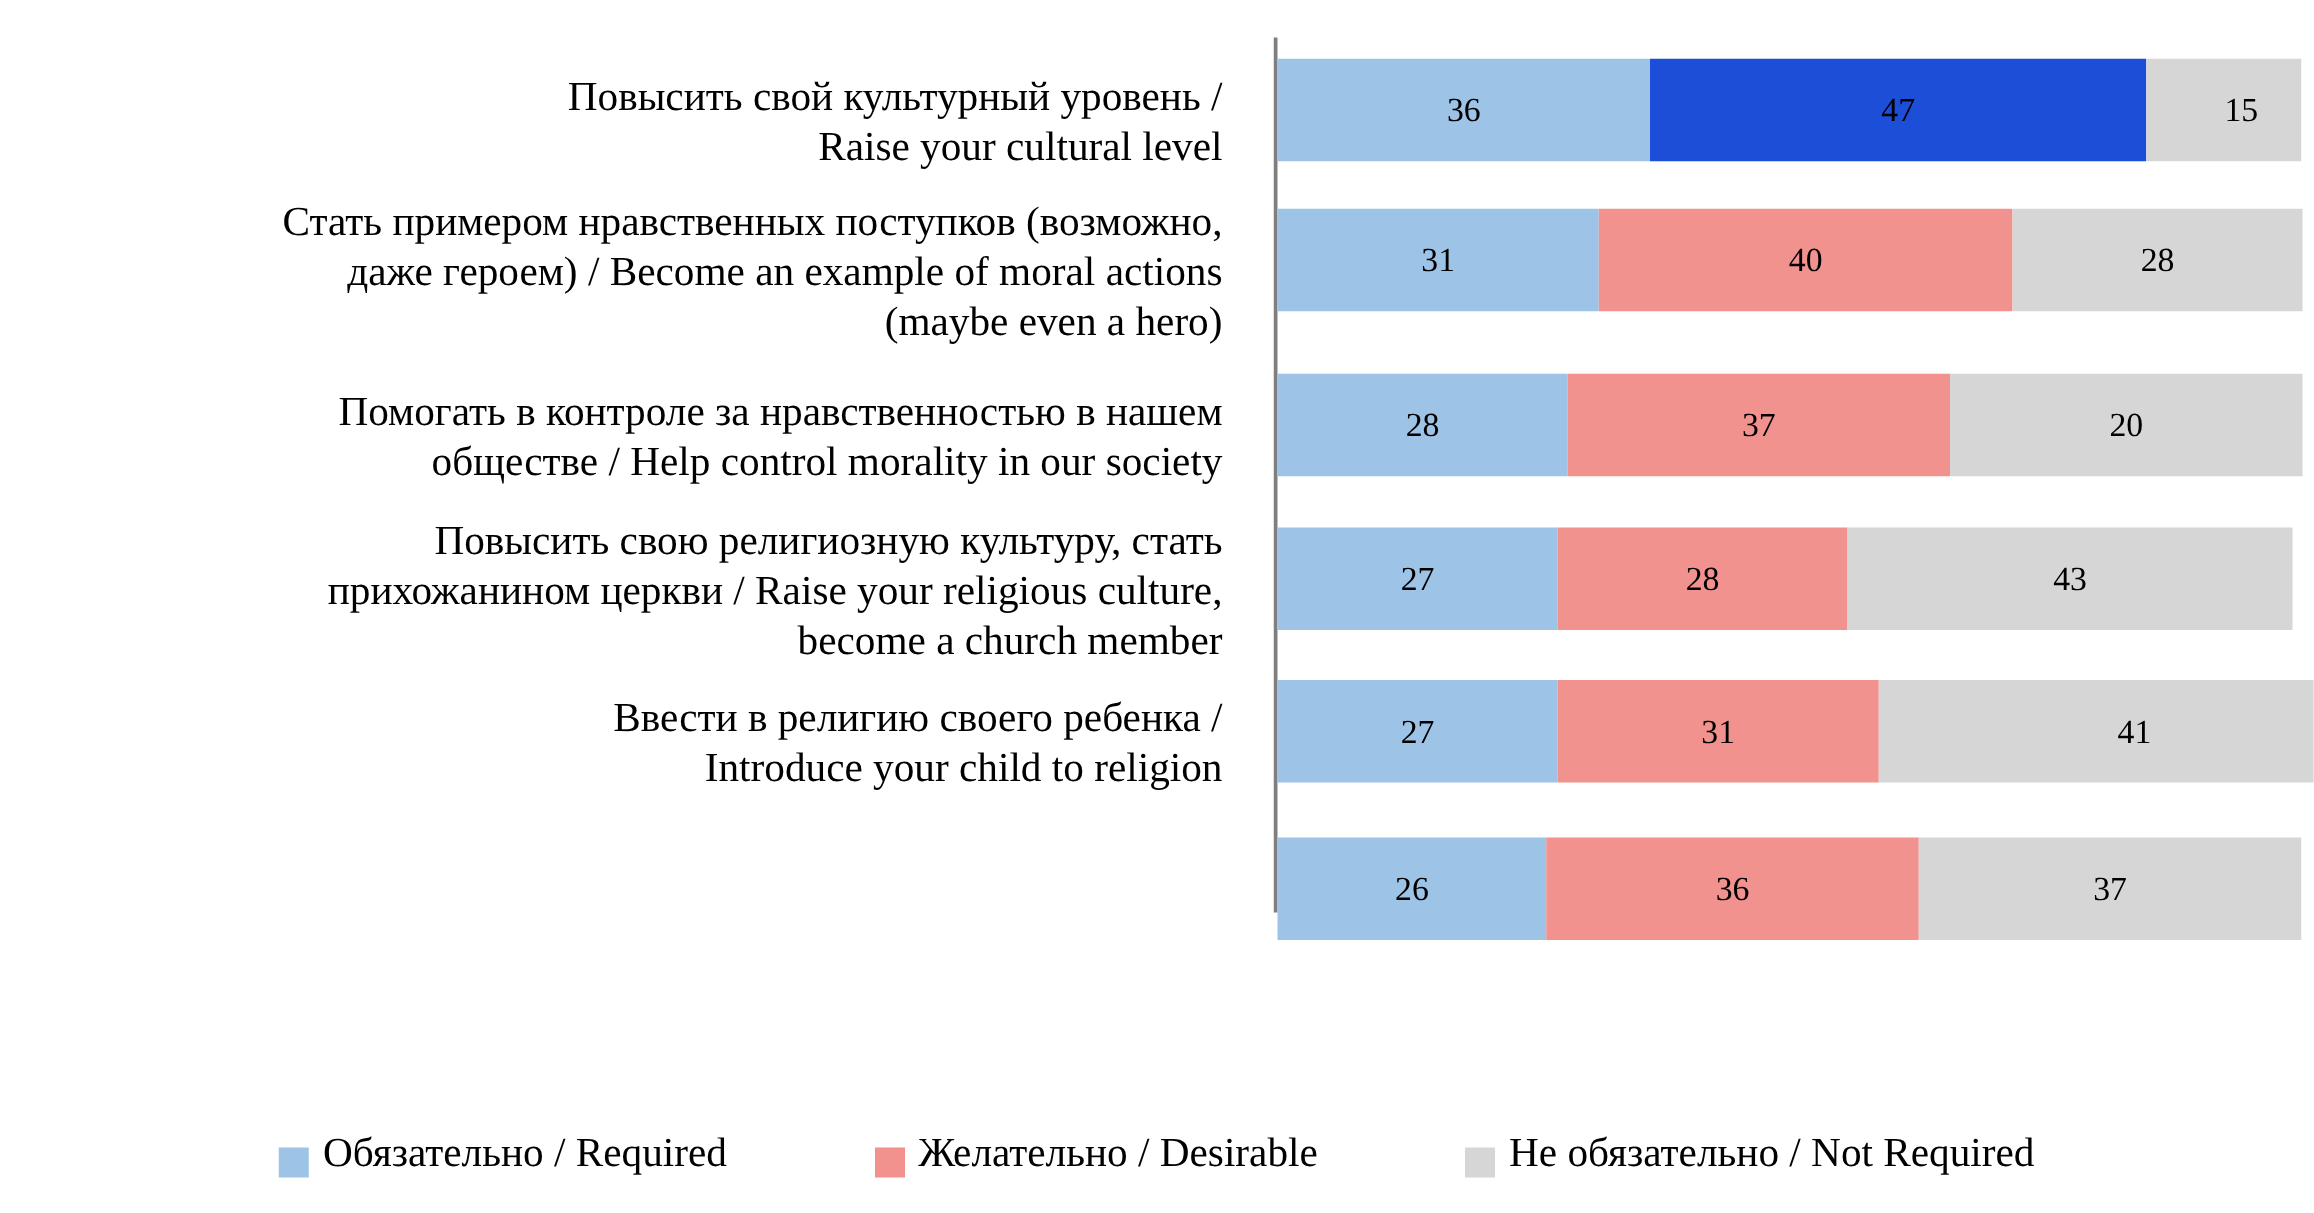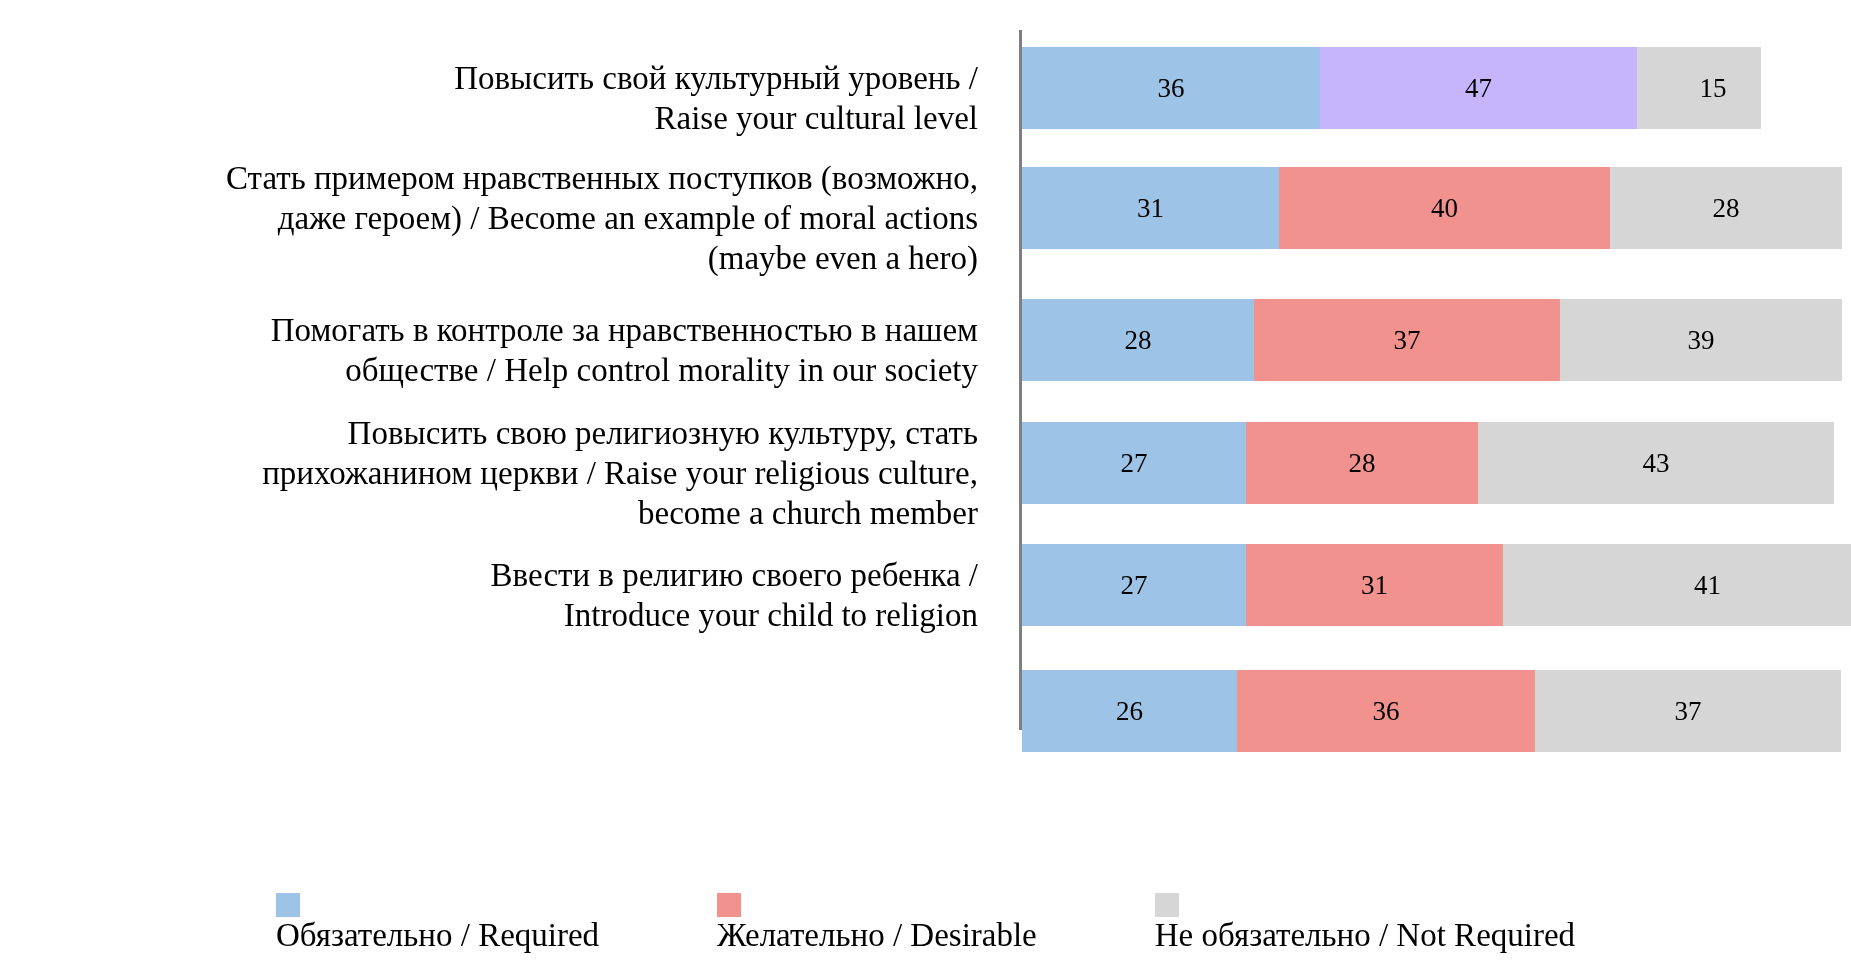--- a/index.html
+++ b/index.html
@@ -84,22 +84,22 @@
     top: 890px;
     width: 1851px;
     height: 66px;
     display: flex;
     flex-direction: row;
     align-items: center;
     justify-content: center;
   }
   .legend-item {
     display: flex;
-    flex-direction: column;
-    align-items: flex-start;
+    flex-direction: row;
+    align-items: flex-end;
   }
   .legend-swatch {
     width: 24px;
     height: 24px;
     flex: 0 0 24px;
     margin-right: 11px;
   }
   .legend-text {
     font-size: 33px;
     color: #000000;
@@ -114,21 +114,21 @@
 
   <div id="plot">
 
     <div id="axis-line"></div>
 
     <div class="row" style="top:30px; height:116px;">
       <div class="row-label">Повысить свой культурный уровень /
 Raise your cultural level</div>
       <div class="bar-track" style="top:17px; height:82px;">
         <div class="seg" style="width:298px; background:#9DC3E6;">36</div>
-        <div class="seg" style="width:317px; background:#c4b5fd;">47</div>
+        <div class="seg" style="width:397px; background:#1d4ed8;">47</div>
         <div class="seg" style="width:124px; background:#D6D6D6;padding-left:28px;">15</div>
       </div>
     </div>
 
     <div class="row" style="top:146px; height:124px;align-items:center;">
       <div class="row-label">Стать примером нравственных поступков (возможно,
 даже героем) / Become an example of moral actions
 (maybe even a hero)</div>
       <div class="bar-track" style="top:21px; height:82px;">
         <div class="seg" style="width:257px; background:#9DC3E6;">31</div>
@@ -136,21 +136,21 @@
         <div class="seg" style="width:232px; background:#D6D6D6;">28</div>
       </div>
     </div>
 
     <div class="row" style="top:285px; height:110px;">
       <div class="row-label">Помогать в контроле за нравственностью в нашем
 обществе / Help control morality in our society</div>
       <div class="bar-track" style="top:14px; height:82px;">
         <div class="seg" style="width:232px; background:#9DC3E6;">28</div>
         <div class="seg" style="width:306px; background:#F1928F;">37</div>
-        <div class="seg" style="width:282px; background:#D6D6D6;">39</div>
+        <div class="seg" style="width:282px; background:#D6D6D6;">20</div>
       </div>
     </div>
 
     <div class="row" style="top:398px; height:130px;">
       <div class="row-label">Повысить свою религиозную культуру, стать
 прихожанином церкви / Raise your religious culture,
 become a church member</div>
       <div class="bar-track" style="top:24px; height:82px;">
         <div class="seg" style="width:224px; background:#9DC3E6;">27</div>
         <div class="seg" style="width:232px; background:#F1928F;">28</div>

